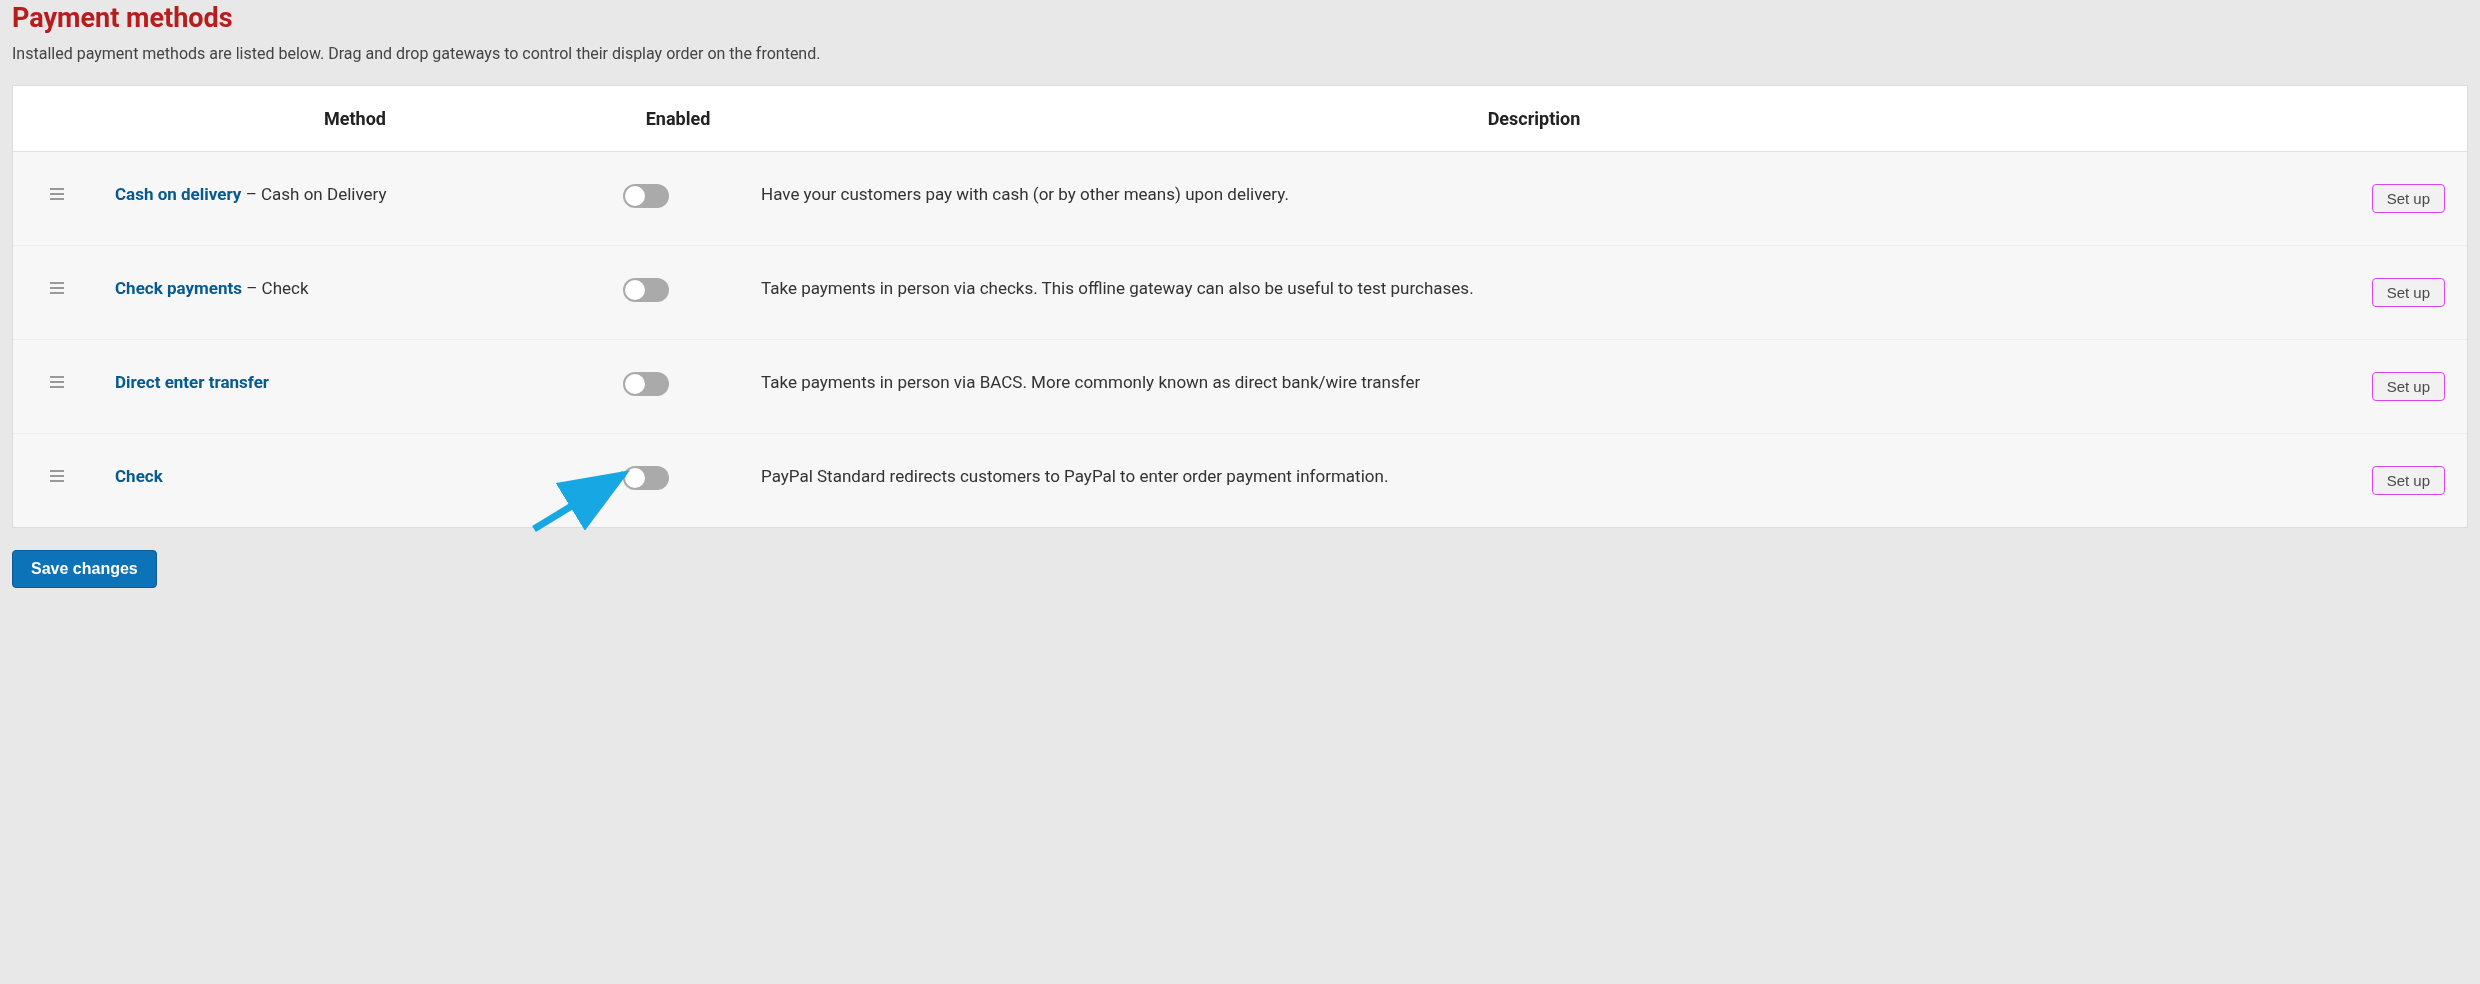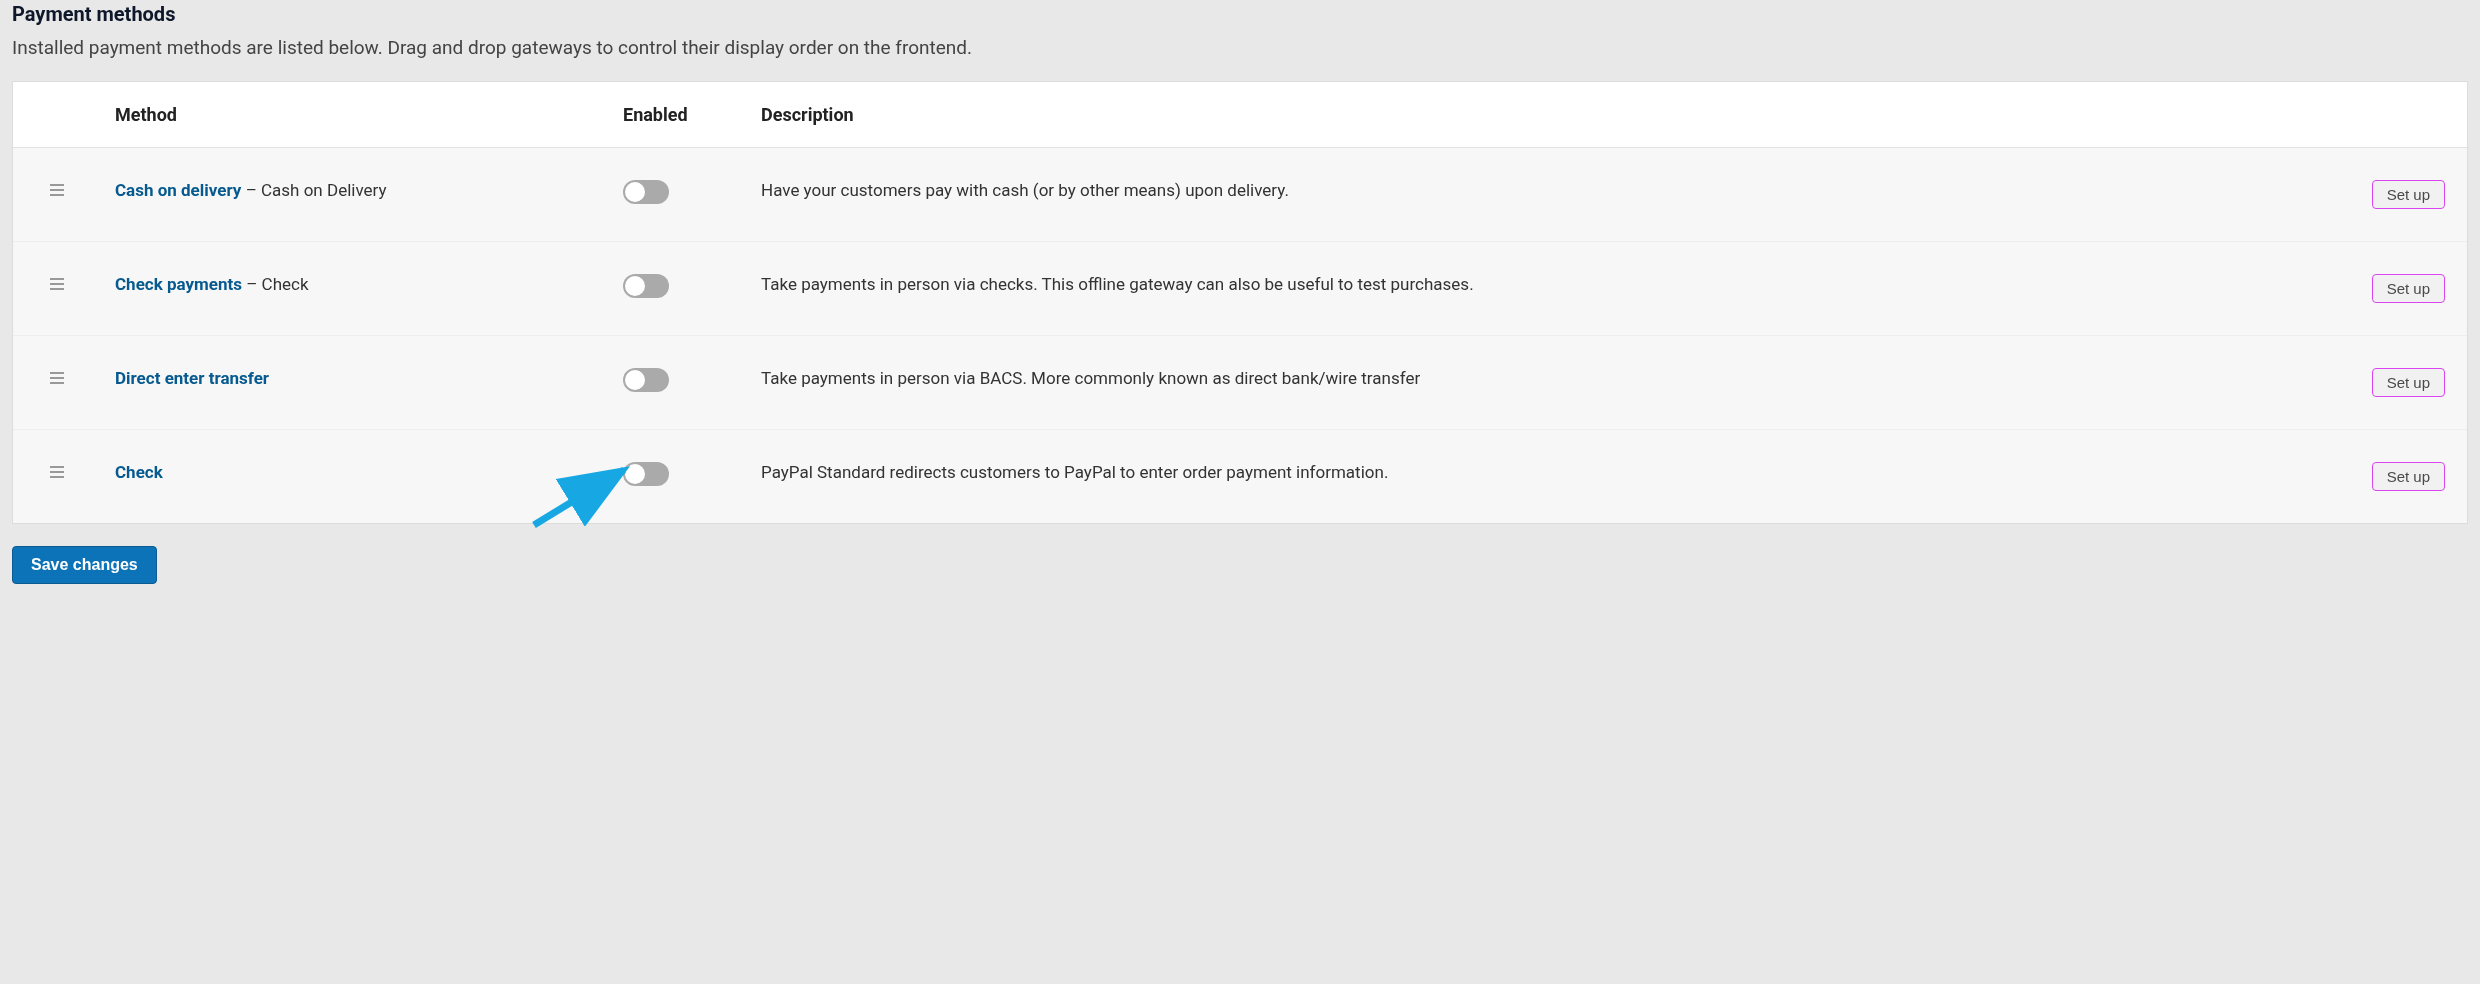--- a/index.html
+++ b/index.html
@@ -8,42 +8,42 @@
     background: #e8e8e8;
     font-family: -apple-system, BlinkMacSystemFont, "Segoe UI", Roboto, Helvetica, Arial, sans-serif;
     color: #333;
     width: 100%;
     box-sizing: border-box;
   }
   .page {
     padding: 0 12px 20px 12px;
   }
   h2.section-title {
-    font-size: 20px;
+    font-size: 27px;
     font-weight: 700;
     margin: 2px 0 10px 0;
-    color: #0f172a;
+    color: #b91c1c;
   }
   p.section-desc {
-    font-size: 19px;
+    font-size: 16px;
     color: #444;
     margin: 4px 0 22px 0;
   }
   .table-wrap {
     background: #fff;
     border: 1px solid #dcdcdc;
     width: 100%;
     box-sizing: border-box;
   }
   table {
     width: 100%;
     border-collapse: collapse;
   }
   thead th {
-    text-align: left;
+    text-align: center;
     font-size: 18px;
     font-weight: 700;
     padding: 22px 14px;
     border-bottom: 1px solid #e2e2e2;
     background: #fff;
     color: #222;
   }
   tbody tr {
     border-bottom: 1px solid #eee;
   }

